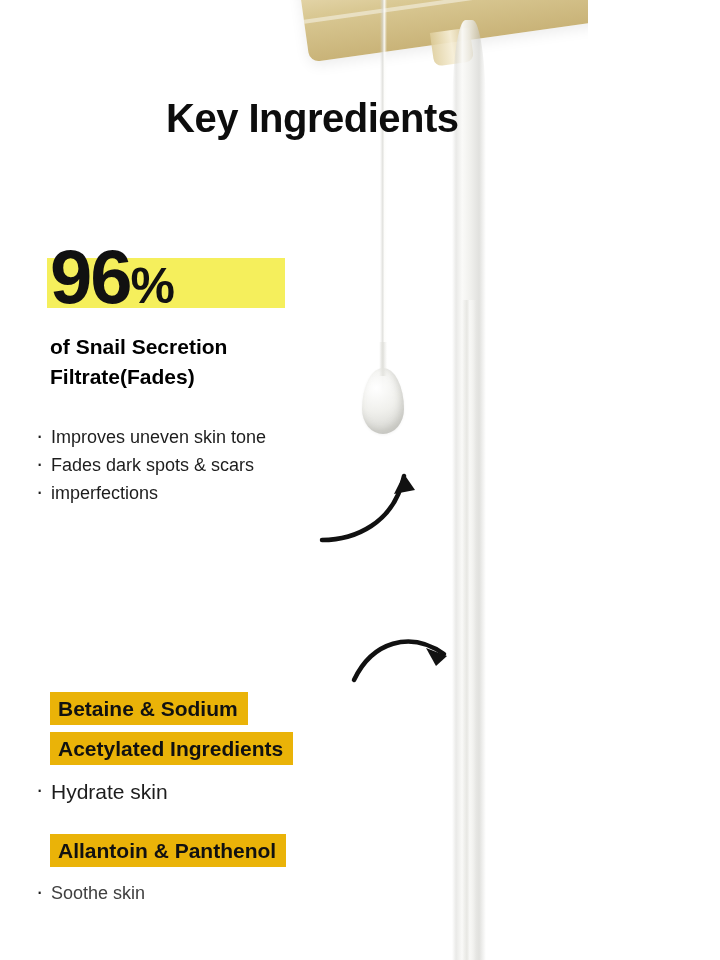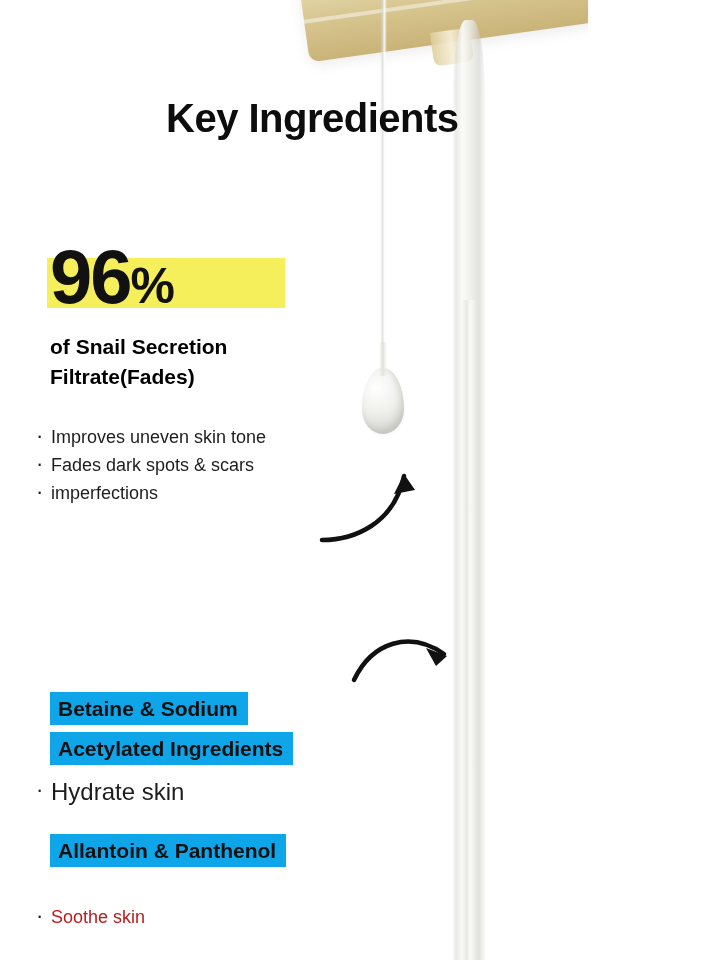--- a/index.html
+++ b/index.html
@@ -225,46 +225,46 @@
     left: 4px;
     top: -2px;
     font-size: 22px;
     line-height: inherit;
     color: #1d1d1d;
   }
 
   .hl-block { position: absolute; }
   .hl-line {
     display: inline-block;
-    background: #0ea5e9;
+    background: #eab308;
     color: #111111;
     font-size: 21px;
     font-weight: bold;
     line-height: 25px;
     padding: 4px 10px 4px 8px;
     margin-bottom: 7px;
   }
 
   .grp-betaine { top: 692px; left: 50px; }
   .bullets-2 {
     position: absolute;
     top: 778px;
     left: 32px;
     width: 340px;
   }
-  .bullets-2 li { font-size: 24px; color: #1d1d1d; line-height: 27px; }
+  .bullets-2 li { font-size: 21px; color: #1d1d1d; line-height: 27px; }
 
   .grp-allantoin { top: 834px; left: 50px; }
   .bullets-3 {
     position: absolute;
     top: 880px;
     left: 32px;
     width: 340px;
   }
-  .bullets-3 li { font-size: 18px; color: #b91c1c; line-height: 27px; margin-top: 24px; }
+  .bullets-3 li { font-size: 18px; color: #404040; line-height: 27px; }
 
   .arrow { position: absolute; }
   .arrow-1 { top: 462px; left: 316px; }
   .arrow-2 { top: 628px; left: 348px; }
 </style>
 </head>
 <body>
 
 <div id="page">
 

